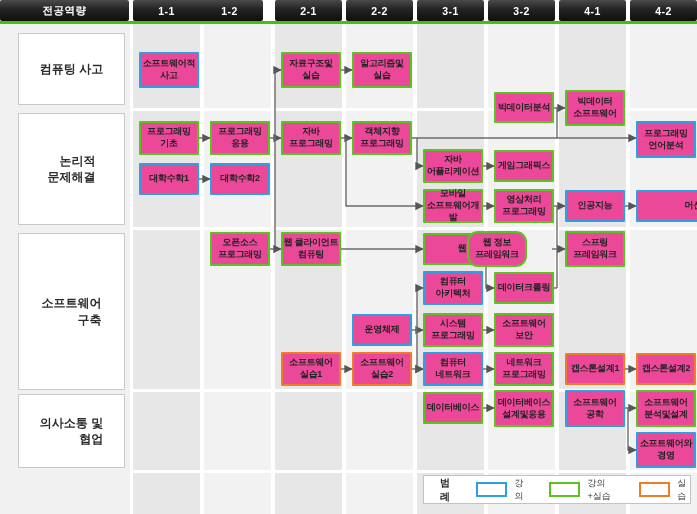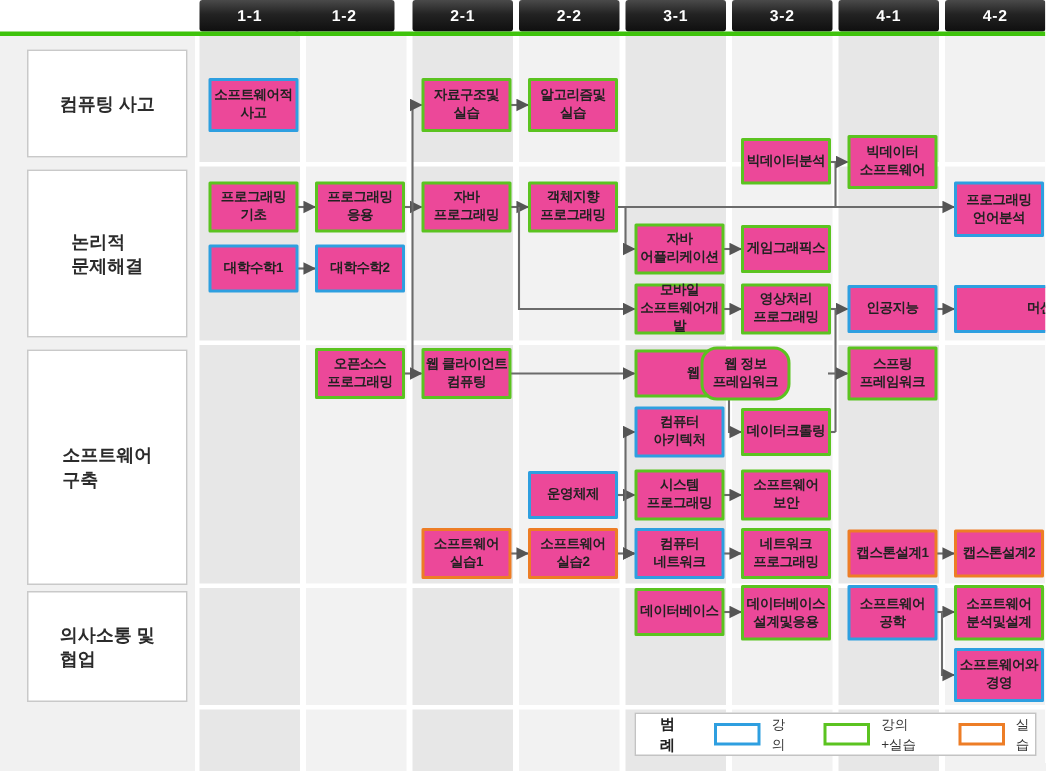--- a/index.html
+++ b/index.html
@@ -12,21 +12,21 @@
         display:flex;align-items:center;justify-content:center;letter-spacing:0.5px;}
   #greenline{position:absolute;left:0;top:21px;width:697px;height:3px;}
   
   #left-panel{position:absolute;left:0;top:24px;width:130px;height:490px;background:#f1f1f1;}
   .stripe{position:absolute;top:24px;width:67px;height:490px;}
   .stripe.odd{background:#e7e7e7;}
   .stripe.even{background:#f2f2f2;}
   .rowgap{position:absolute;left:131px;width:566px;height:3px;background:#fff;}
   
   .comp{position:absolute;left:18px;width:105px;background:#fff;border:1px solid #c9c9c9;
-        display:flex;align-items:center;justify-content:center;text-align:left;
+        display:flex;align-items:center;justify-content:center;text-align:right;
         font-size:12px;font-weight:600;color:#2b2b2b;white-space:pre-line;line-height:1.35;}
   
   .course{position:absolute;width:56px;background:#ec4899;border:2px solid #999;border-radius:1px;
           display:flex;align-items:center;justify-content:center;text-align:center;
           font-size:9px;font-weight:700;color:#222;line-height:1.3;
           white-space:pre-line;letter-spacing:-0.3px;}
   
   #edges{position:absolute;left:0;top:0;width:697px;height:514px;pointer-events:none;}
   #edges polyline{fill:none;stroke:#6b6b6b;stroke-width:1.4;}
   
@@ -34,20 +34,23 @@
           border:1px solid #c3c3c3;display:flex;align-items:center;font-size:9px;color:#333;}
   #legend .title{font-weight:bold;font-size:10px;color:#222;margin:0 0 0 16px;}
   .swatch{width:38px;height:11px;background:#fff;border:2px solid #000;margin-left:22px;}
   .swatch-label{margin-left:7px;}
 </style>
 </head>
 <body>
 
 <div id="stage">
 
+  <div class="hbar" style="left:0;width:129px;">
+    <span>전공역량</span>
+  </div>
   <div id="header-cells">
       <div class="hbar" style="left: 133px; width: 67px;">
         <span>1-1</span>
       </div>
       <div class="hbar" style="left: 196px; width: 67px;">
         <span>1-2</span>
       </div>
       <div class="hbar" style="left: 275px; width: 67px;">
         <span>2-1</span>
       </div>

